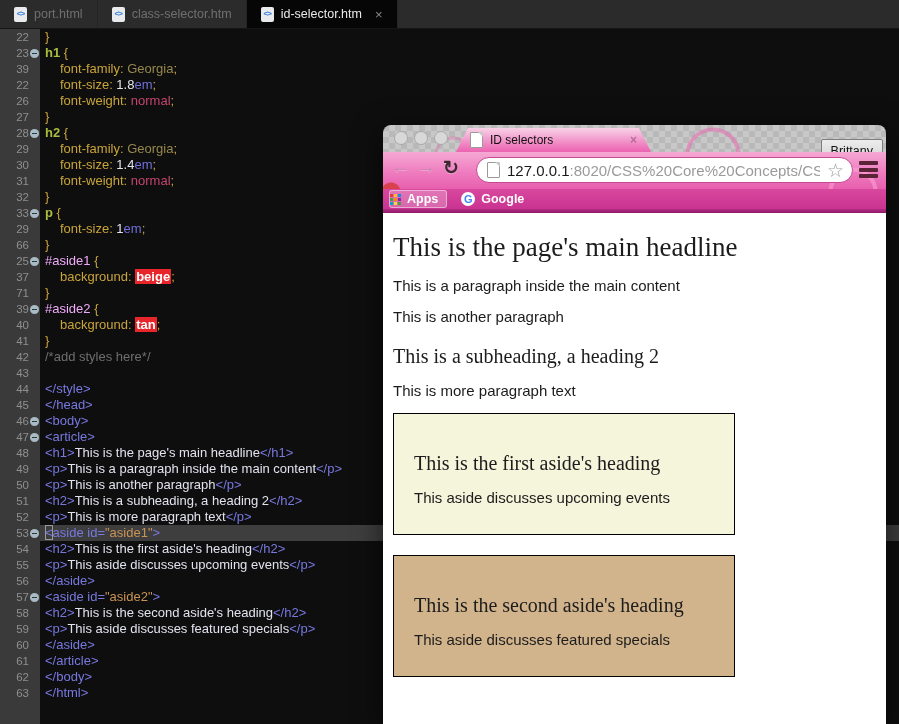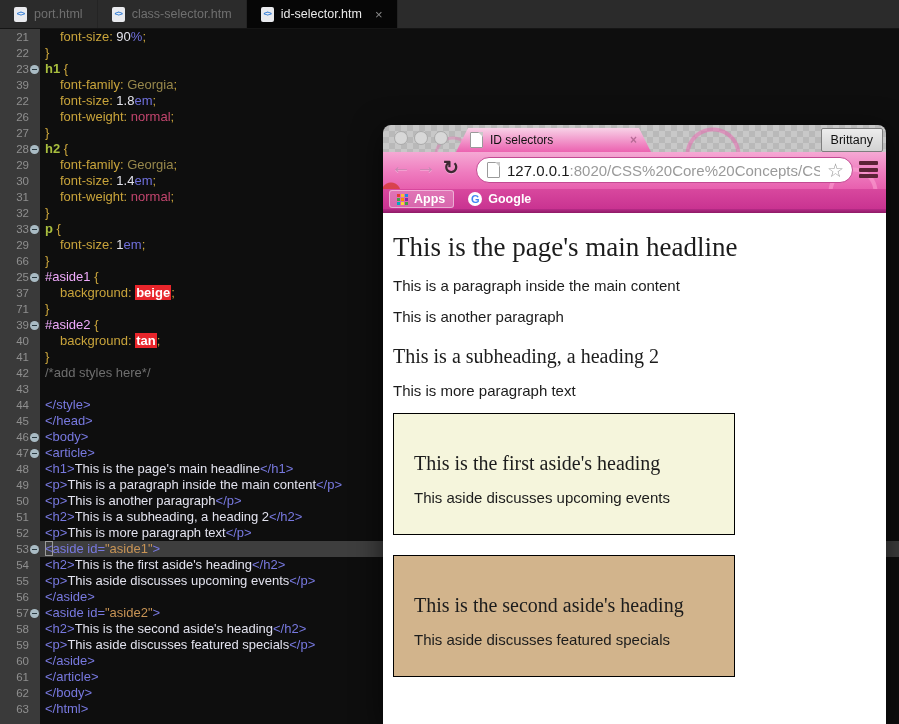--- a/index.html
+++ b/index.html
@@ -57,21 +57,21 @@
   .btab{position:absolute;left:73px;bottom:0;width:195px;height:24px;
         clip-path:polygon(12px 0, calc(100% - 12px) 0, 100% 100%, 0 100%);
         background:linear-gradient(#F8D2E7,#EE77BB 80%,#EC63B0);
         display:flex;align-items:center;padding:0 14px;box-sizing:border-box;gap:7px;}
   .btab .ttitle{font-size:12px;color:#111;}
   .btab .tclose{margin-left:auto;color:#B76B96;font-size:12px;font-weight:bold;}
   .pageicon{width:11px;height:14px;background:#FFF;border:1px solid #9A9A9A;border-radius:1px;
             position:relative;flex:0 0 auto;}
   .pageicon:after{content:"";position:absolute;right:-1px;top:-1px;border-style:solid;
             border-width:0 5px 5px 0;border-color:transparent #C9C9C9 transparent transparent;}
-  .userbadge{position:absolute;right:3px;top:3px;height:22px;padding:0 9px;background:linear-gradient(#EDEDED,#D2D2D2);
+  .userbadge{position:absolute;right:3px;top:14px;height:22px;padding:0 9px;background:linear-gradient(#EDEDED,#D2D2D2);
             border:1px solid #7E7E7E;border-radius:2px;font-size:12.5px;color:#111;
             display:flex;align-items:center;}
   .btoolbar{position:relative;height:37px;
     background:
       radial-gradient(circle at 470px 40px, rgba(255,255,255,0) 20px, rgba(255,170,215,.5) 21px, rgba(255,170,215,.5) 24px, rgba(255,255,255,0) 25px),
       radial-gradient(circle at 8px 40px, rgba(213,60,60,.85) 9px, rgba(213,60,60,0) 10px),
       linear-gradient(#F5A9D4,#EF7CBF 55%,#E75FAE);}
   .navbtn{position:absolute;top:3px;font-size:20px;font-weight:bold;color:#C588B1;text-shadow:0 1px 0 rgba(255,255,255,.3);}
   .navbtn.back{left:8px;} .navbtn.fwd{left:33px;}
   .navbtn.reload{left:60px;color:#3D2832;font-size:19px;top:4px;}
@@ -80,21 +80,21 @@
           padding:0 8px 0 10px;box-sizing:border-box;gap:7px;}
   .urltext{font-size:15px;color:#1A1A1A;white-space:nowrap;overflow:hidden;flex:1;}
   .urltext .gray{color:#9A9A9A;}
   .star{color:#9A9A9A;font-size:19px;line-height:1;}
   .menubtn{position:absolute;right:8px;top:9px;width:19px;height:17px;display:flex;
            flex-direction:column;justify-content:space-between;}
   .menubtn i{height:4px;background:#5B2336;border-radius:1px;}
   .bbookmarks{position:relative;height:20px;background:linear-gradient(#D8489E,#C93391);
            display:flex;align-items:center;padding:0 6px;gap:14px;}
   .appschip{display:flex;align-items:center;gap:6px;background:rgba(255,255,255,.25);
-           border:1px solid rgba(255,255,255,.45);border-radius:3px;padding:1px 8px 1px 7px;}
+           border:1px solid rgba(255,255,255,.45);border-radius:3px;padding:1px 8px 1px 0;}
   .gridicon{width:11px;height:11px;display:grid;grid-template-columns:repeat(3,1fr);gap:1px;}
   .gridicon i{background:#E53935;}
   .gridicon i:nth-child(2){background:#FBC02D}.gridicon i:nth-child(3){background:#1E88E5}
   .gridicon i:nth-child(4){background:#43A047}.gridicon i:nth-child(5){background:#FB8C00}
   .gridicon i:nth-child(6){background:#8E24AA}.gridicon i:nth-child(7){background:#00ACC1}
   .gridicon i:nth-child(8){background:#FDD835}.gridicon i:nth-child(9){background:#43A047}
   .bmklabel{font-size:12.5px;color:#FFF;font-weight:bold;}
   .bmk{display:flex;align-items:center;gap:6px;}
   .gicon{width:14px;height:14px;border-radius:50%;background:#FFF;color:#4285F4;font-weight:bold;
          font-size:11px;line-height:14px;text-align:center;}
@@ -136,21 +136,20 @@
           <span class="ficon">
             <span>&lt;&gt;</span>
           </span>
           <span>id-selector.htm</span>
           <span class="close">×</span>
         </div>
       </div>
     <div class="codearea">
       <div class="gutterbg"></div>
       <div id="code-lines">
-          <div class="cline"><span class="lnum">21</span><span class="ltext ind"><span class="tk-prop">font-size: </span><span class="tk-num">90</span><span class="tk-unit">%</span><span class="tk-prop">;</span></span></div>
           <div class="cline"><span class="lnum">22</span><span class="ltext"><span class="tk-brace">}</span></span></div>
           <div class="cline"><span class="lnum">23</span><span class="fold"></span><span class="ltext"><span class="tk-sel">h1 </span><span class="tk-brace">{</span></span></div>
           <div class="cline"><span class="lnum">39</span><span class="ltext ind"><span class="tk-prop">font-family: </span><span class="tk-val">Georgia</span><span class="tk-prop">;</span></span></div>
           <div class="cline"><span class="lnum">22</span><span class="ltext ind"><span class="tk-prop">font-size: </span><span class="tk-num">1.8</span><span class="tk-unit">em</span><span class="tk-prop">;</span></span></div>
           <div class="cline"><span class="lnum">26</span><span class="ltext ind"><span class="tk-prop">font-weight: </span><span class="tk-kw">normal</span><span class="tk-prop">;</span></span></div>
           <div class="cline"><span class="lnum">27</span><span class="ltext"><span class="tk-brace">}</span></span></div>
           <div class="cline"><span class="lnum">28</span><span class="fold"></span><span class="ltext"><span class="tk-sel">h2 </span><span class="tk-brace">{</span></span></div>
           <div class="cline"><span class="lnum">29</span><span class="ltext ind"><span class="tk-prop">font-family: </span><span class="tk-val">Georgia</span><span class="tk-prop">;</span></span></div>
           <div class="cline"><span class="lnum">30</span><span class="ltext ind"><span class="tk-prop">font-size: </span><span class="tk-num">1.4</span><span class="tk-unit">em</span><span class="tk-prop">;</span></span></div>
           <div class="cline"><span class="lnum">31</span><span class="ltext ind"><span class="tk-prop">font-weight: </span><span class="tk-kw">normal</span><span class="tk-prop">;</span></span></div>

